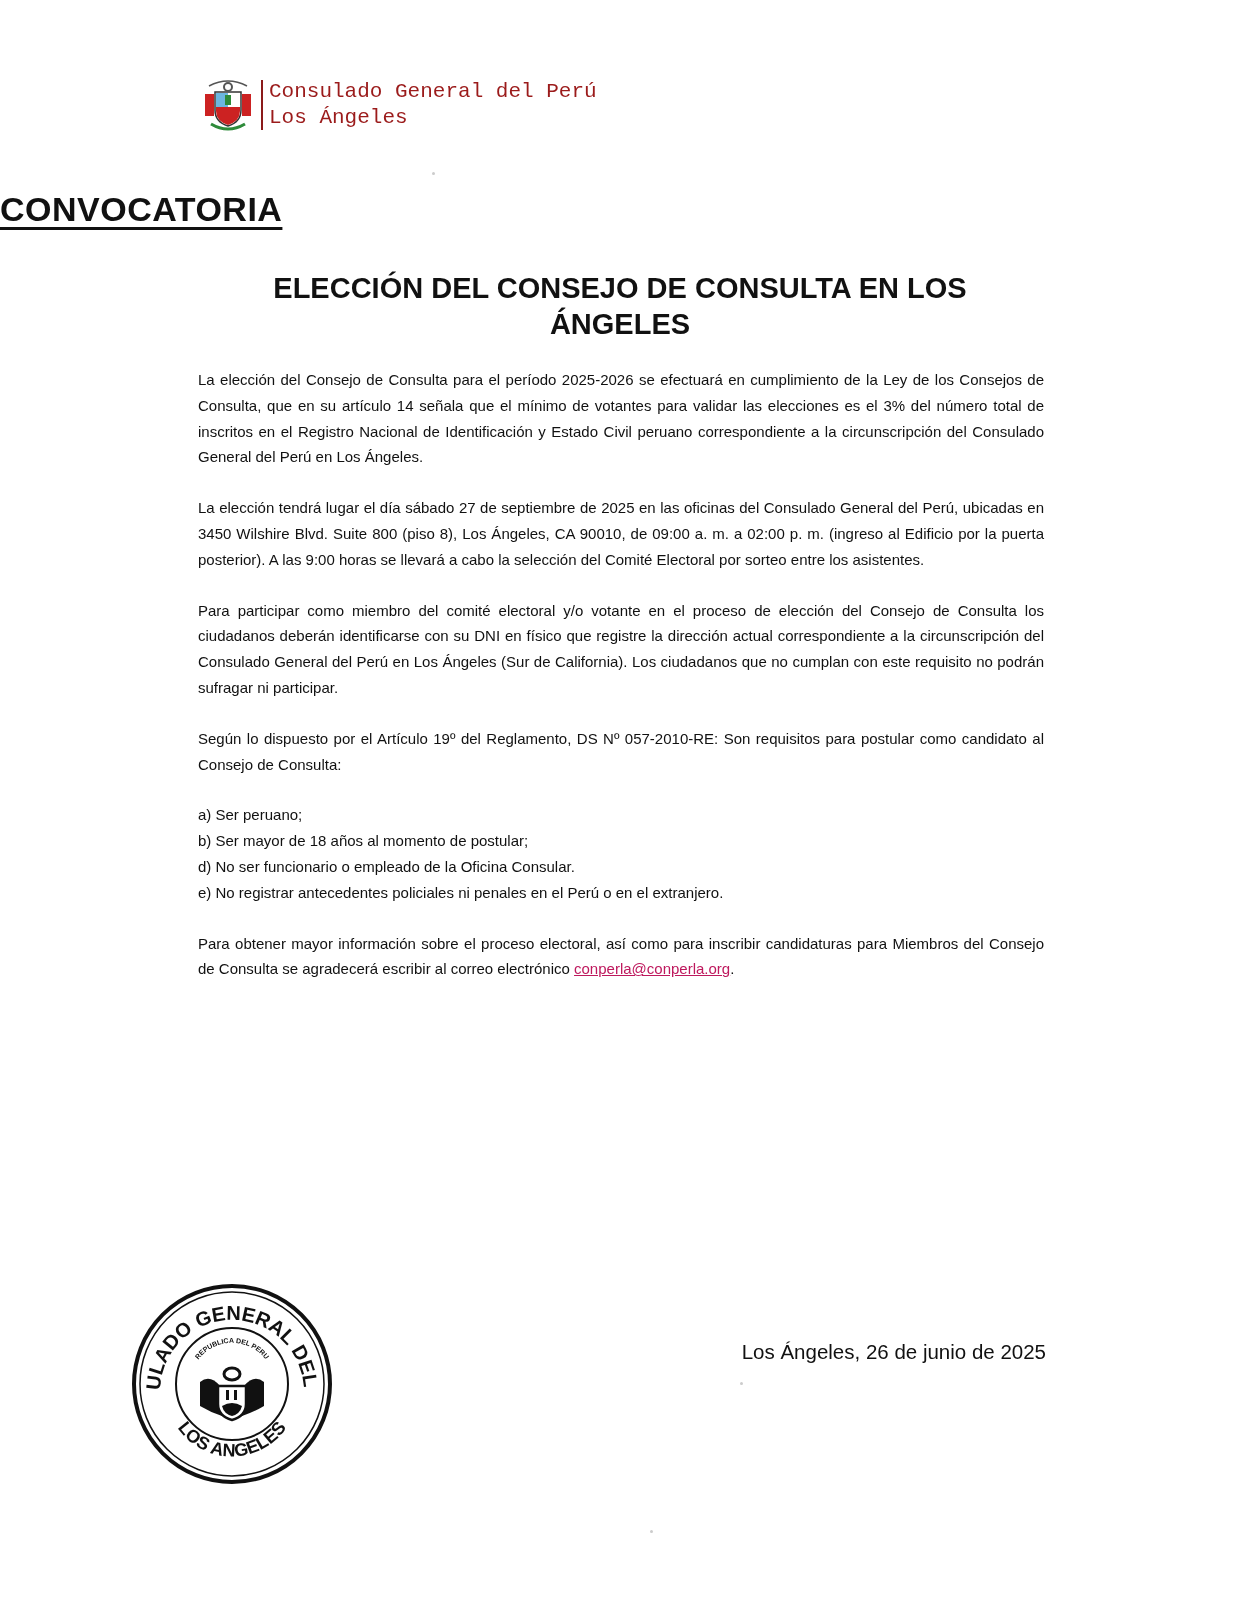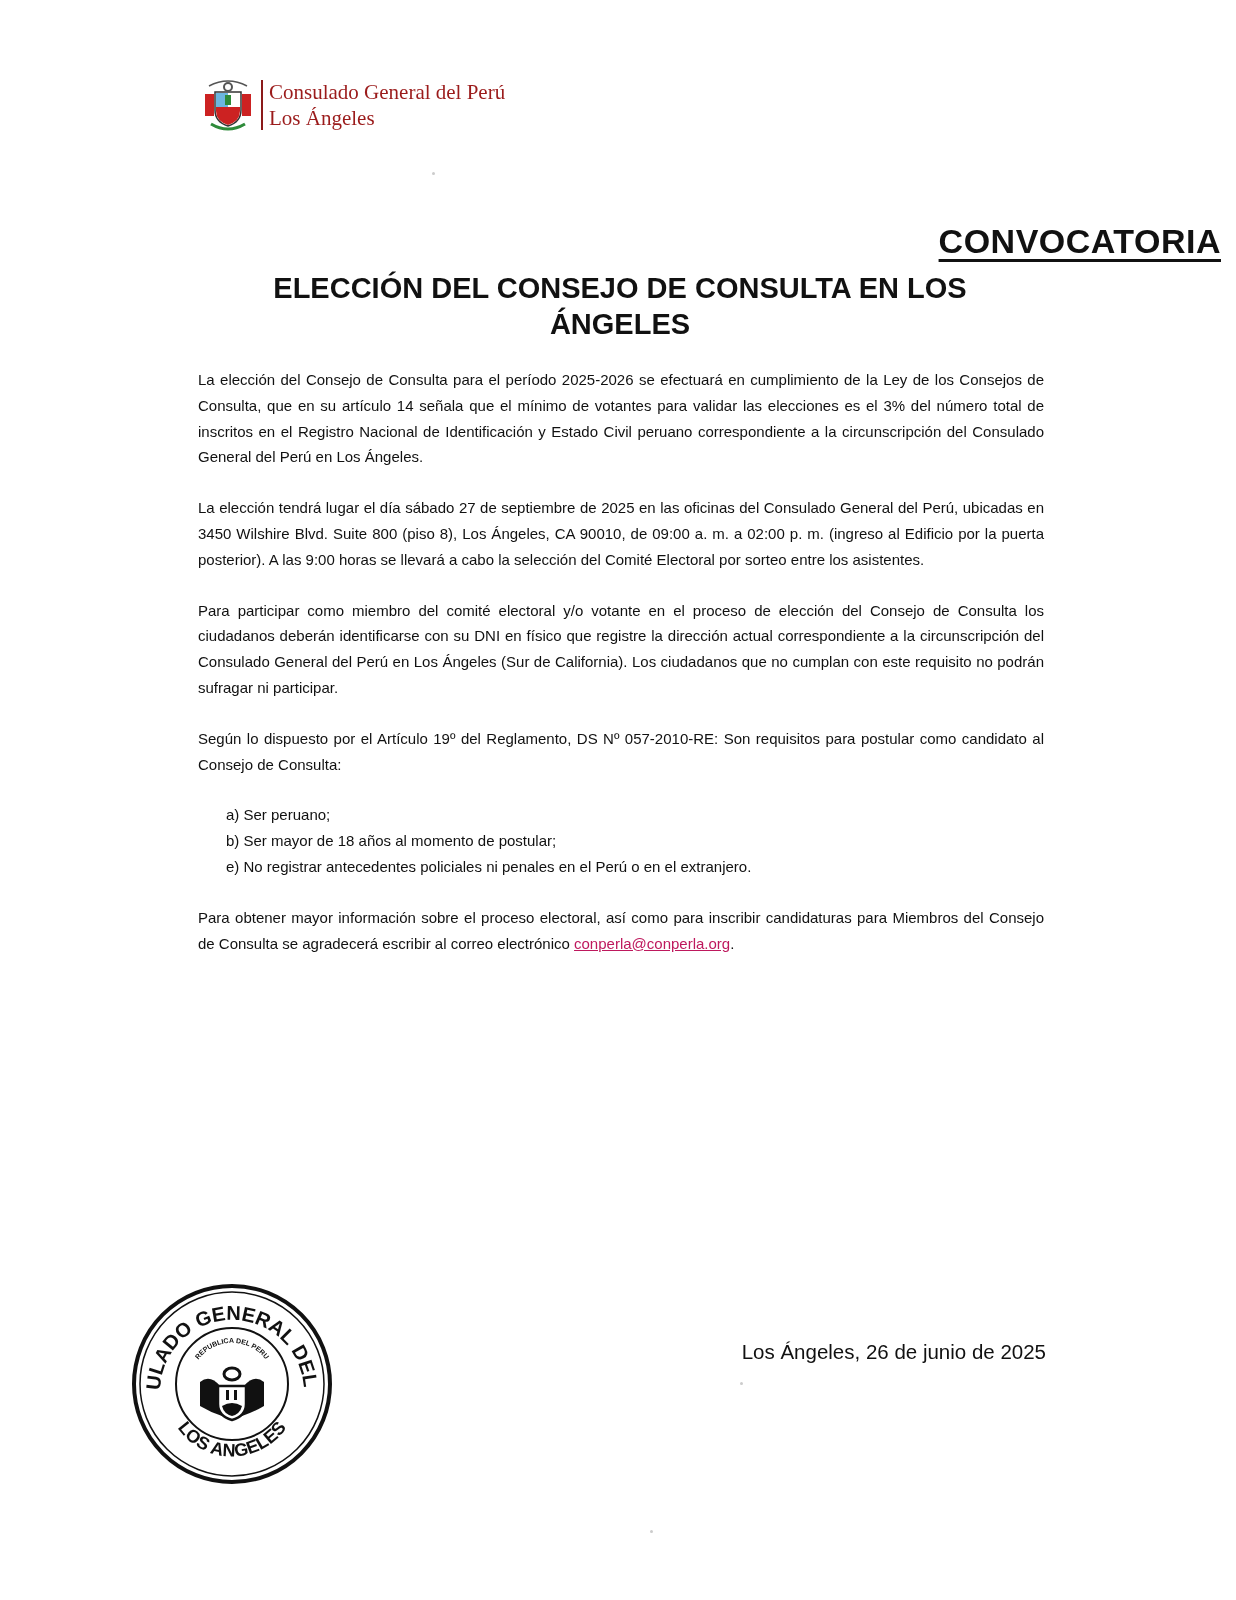--- a/index.html
+++ b/index.html
@@ -1,30 +1,30 @@
 <!DOCTYPE html>
 <html><head>
 <meta charset="utf-8">
 <style>
   html, body { margin: 0; padding: 0; background: #ffffff; }
   body { width: 1236px; height: 1600px; position: relative; overflow: hidden;
          font-family: "Liberation Sans", "DejaVu Sans", sans-serif; color: #111; }
   .letterhead { position: absolute; left: 203px; top: 76px; display: flex; align-items: center; }
   .crest { width: 50px; height: 58px; position: relative; }
   .vbar { width: 2px; height: 50px; background: #8b1a1a; margin: 0 6px 0 8px; }
-  .lh-text { color: #9b1b1b; font-family: Liberation Serif, serif; font-size: 21px; line-height: 26px; }
-  .title { position: absolute; left: 0; width: 1221px; top: 190px; text-align: right;
+  .lh-text { color: #9b1b1b; font-family: Liberation Mono, monospace; font-size: 21px; line-height: 26px; }
+  .title { position: absolute; left: 0; width: 1221px; top: 190px; text-align: left;
            font-weight: bold; font-size: 34px; text-decoration: underline; text-underline-offset: 6px;
-           text-decoration-thickness: 3px; letter-spacing: 0.5px; margin-top: 32px; }
+           text-decoration-thickness: 3px; letter-spacing: 0.5px; }
   .subtitle { position: absolute; left: 220px; width: 800px; top: 270px; text-align: center;
               font-weight: bold; font-size: 29px; line-height: 36px; }
   .body { position: absolute; left: 198px; width: 846px; top: 367px; font-size: 15px; line-height: 25.8px; }
   .body p { margin: 0 0 25px 0; text-align: justify; text-align-last: left; }
   .req-list { margin: 0 0 25px 0; padding: 0; list-style: none; }
-  .req-list li { text-align: justify; margin-left: 28px; }
+  .req-list li { text-align: justify; }
   .link { color: #be185d; text-decoration: underline; }
   .seal { position: absolute; left: 130px; top: 1282px; width: 204px; height: 204px; }
   .signdate { position: absolute; right: 190px; top: 1340px; font-size: 20.5px; }
   .speck { position: absolute; width: 3px; height: 3px; background: #ccc; border-radius: 50%; }
 </style>
 </head>
 <body>
 
 <div class="letterhead">
   <div class="crest">
@@ -52,20 +52,21 @@
 <div class="subtitle">ELECCIÓN DEL CONSEJO DE CONSULTA EN LOS ÁNGELES</div>
 
 <div class="body">
   <p>La elección del Consejo de Consulta para el período 2025-2026 se efectuará en cumplimiento de la Ley de los Consejos de Consulta, que en su artículo 14 señala que el mínimo de votantes para validar las elecciones es el 3% del número total de inscritos en el Registro Nacional de Identificación y Estado Civil peruano correspondiente a la circunscripción del Consulado General del Perú en Los Ángeles.</p>
   <p>La elección tendrá lugar el día sábado 27 de septiembre de 2025 en las oficinas del Consulado General del Perú, ubicadas en 3450 Wilshire Blvd. Suite 800 (piso 8), Los Ángeles, CA 90010, de 09:00 a. m. a 02:00 p. m. (ingreso al Edificio por la puerta posterior). A las 9:00 horas se llevará a cabo la selección del Comité Electoral por sorteo entre los asistentes.</p>
   <p>Para participar como miembro del comité electoral y/o votante en el proceso de elección del Consejo de Consulta los ciudadanos deberán identificarse con su DNI en físico que registre la dirección actual correspondiente a la circunscripción del Consulado General del Perú en Los Ángeles (Sur de California). Los ciudadanos que no cumplan con este requisito no podrán sufragar ni participar.</p>
   <p>Según lo dispuesto por el Artículo 19º del Reglamento, DS Nº 057-2010-RE: Son requisitos para postular como candidato al Consejo de Consulta:</p>
   <ul class="req-list">
     <li>a) Ser peruano;</li>
     <li>b) Ser mayor de 18 años al momento de postular;</li>
+    <li>d) No ser funcionario o empleado de la Oficina Consular.</li>
     <li>e) No registrar antecedentes policiales ni penales en el Perú o en el extranjero.</li>
   </ul>
   <p><span>Para obtener mayor información sobre el proceso electoral, así como para inscribir candidaturas para Miembros del Consejo de Consulta se agradecerá escribir al correo electrónico </span><a class="link">conperla@conperla.org</a><span>.</span></p>
 </div>
 
 <div class="seal">
   <svg width="204" height="204" viewBox="0 0 204 204">
     <defs>
       <path id="topArc" d="M 30 110 A 72 72 0 0 1 174 110"></path>
       <path id="botArc" d="M 44 140 A 66 66 0 0 0 160 140"></path>

